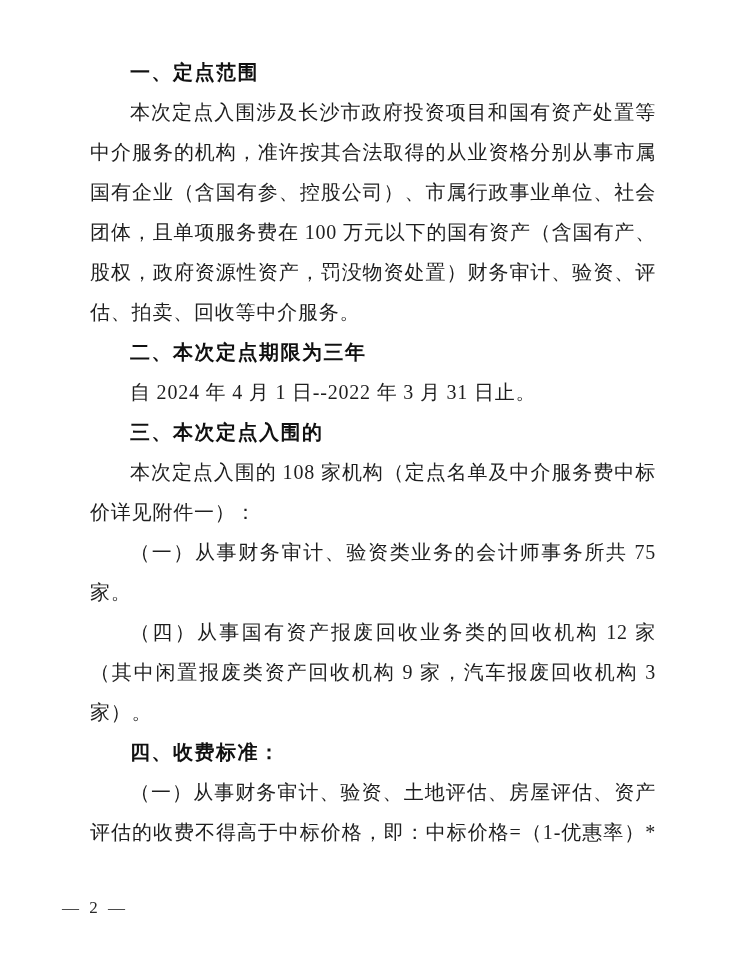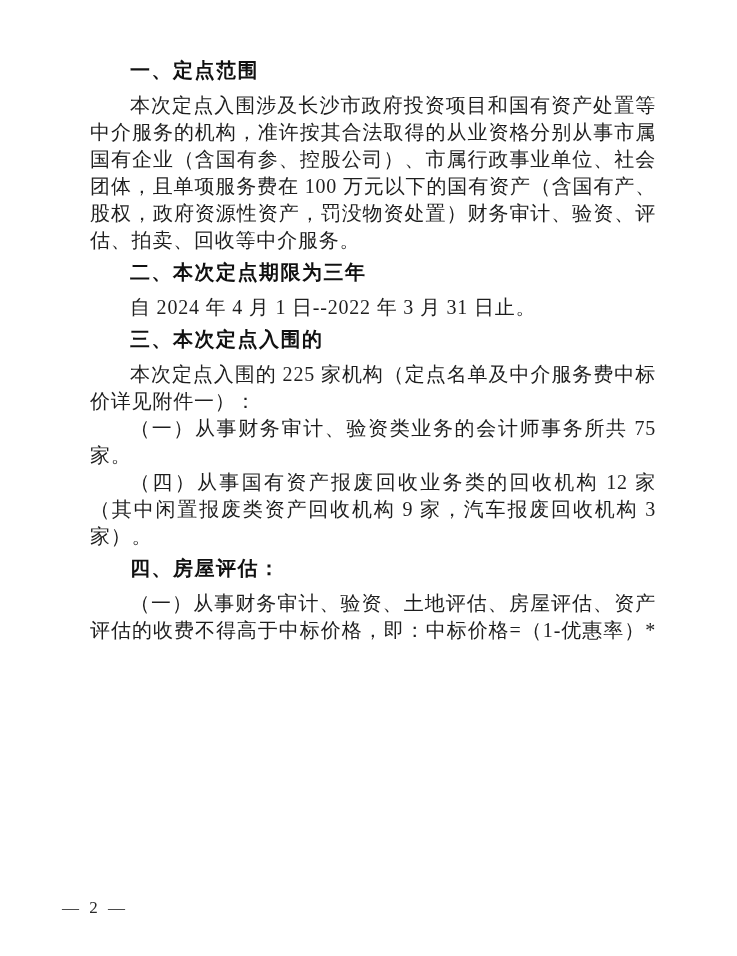--- a/index.html
+++ b/index.html
@@ -17,31 +17,31 @@
   }
   .content {
     position: absolute;
     left: 90px;
     top: 52px;
     width: 566px;
   }
   .para {
     margin: 0;
     font-size: 20px;
-    line-height: 27px;
+    line-height: 40px;
     letter-spacing: 0.8px;
     color: #1e1e1e;
     text-align: justify;
     text-justify: inter-character;
     text-indent: 2em;
     word-break: break-all;
   }
   .heading {
     margin: 0;
-    font-family: Liberation Mono, monospace;
+    font-family: Liberation Serif, serif;
     font-weight: 700;
     font-size: 20px;
     line-height: 40px;
     letter-spacing: 1.5px;
     color: #111111;
     text-indent: 2em;
   }
   .force-last {
     text-align-last: justify;
   }
@@ -64,28 +64,28 @@
     <h2 class="heading">一、定点范围</h2>
 
     <p class="para">本次定点入围涉及长沙市政府投资项目和国有资产处置等中介服务的机构，准许按其合法取得的从业资格分别从事市属国有企业（含国有参、控股公司）、市属行政事业单位、社会团体，且单项服务费在 100 万元以下的国有资产（含国有产、股权，政府资源性资产，罚没物资处置）财务审计、验资、评估、拍卖、回收等中介服务。</p>
 
     <h2 class="heading">二、本次定点期限为三年</h2>
 
     <p class="para">自 2024 年 4 月 1 日--2022 年 3 月 31 日止。</p>
 
     <h2 class="heading">三、本次定点入围的</h2>
 
-    <p class="para">本次定点入围的 225 家机构（定点名单及中介服务费中标价详见附件一）：</p>
+    <p class="para">本次定点入围的 108 家机构（定点名单及中介服务费中标价详见附件一）：</p>
 
     <p class="para">（一）从事财务审计、验资类业务的会计师事务所共 75 家。</p>
 
 
 
     <p class="para">（四）从事国有资产报废回收业务类的回收机构 12 家（其中闲置报废类资产回收机构 9 家，汽车报废回收机构 3 家）。</p>
 
-    <h2 class="heading">四、房屋评估：</h2>
+    <h2 class="heading">四、收费标准：</h2>
 
     <p class="para force-last">（一）从事财务审计、验资、土地评估、房屋评估、资产评估的收费不得高于中标价格，即：中标价格=（1-优惠率）*</p>
 
   </div>
 
   <div class="page-number">— 2 —</div>
 </div>
 
 </body></html>

